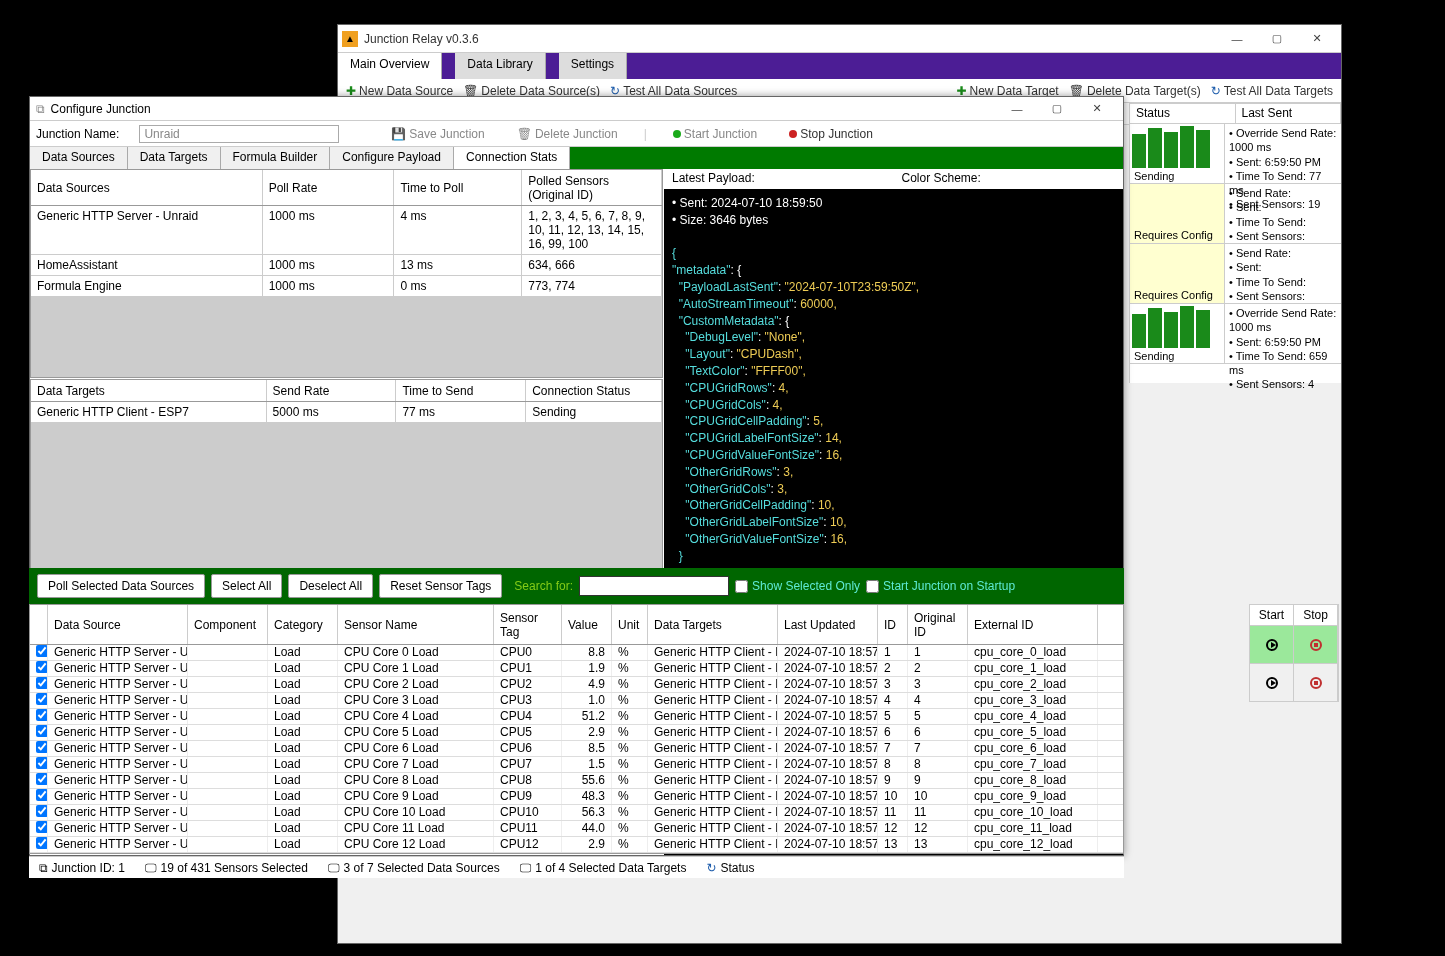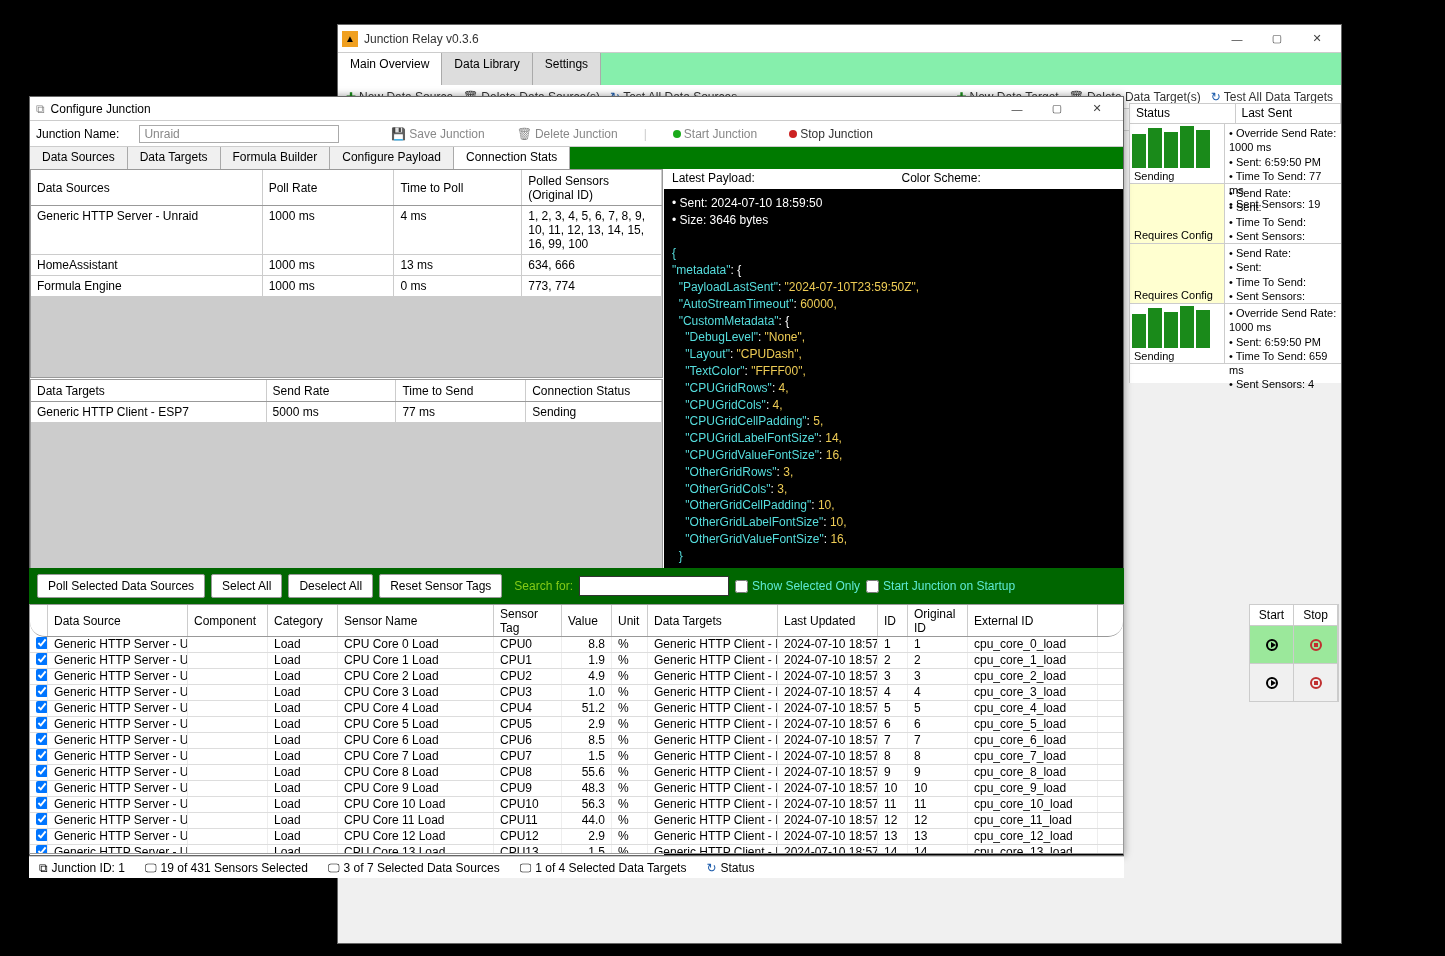--- a/index.html
+++ b/index.html
@@ -5,21 +5,21 @@
 * { box-sizing: border-box; margin: 0; padding: 0; font-family: "Segoe UI", Tahoma, sans-serif; }
 body { background: #000; width: 1445px; height: 956px; position: relative; overflow: hidden; font-size: 12px; }
 
 
 .back-window { position: absolute; left: 337px; top: 24px; width: 1005px; height: 920px; background: #f0f0f0; border: 1px solid #666; }
 .back-titlebar { height: 28px; background: #fff; display: flex; align-items: center; padding: 0 4px; border-bottom: 1px solid #ccc; }
 .back-titlebar .app-icon { width: 16px; height: 16px; background: #f0a020; margin-right: 6px; display: flex; align-items: center; justify-content: center; color: #000; font-size: 10px; }
 .back-titlebar .title { flex: 1; font-size: 12px; color: #333; }
 .win-btns { display: flex; }
 .win-btn { width: 40px; height: 22px; display: flex; align-items: center; justify-content: center; color: #444; font-size: 11px; cursor: pointer; }
-.back-tabs { height: 32px; background: #86efac; display: flex; }
+.back-tabs { height: 26px; background: #4c1d95; display: flex; gap: 13px; }
 .back-tab { padding: 4px 12px; background: #fff; border-right: 1px solid #aaa; font-size: 12px; cursor: pointer; }
 .back-tab.inactive { background: #ddd; }
 .back-toolbar { height: 24px; background: #fff; display: flex; align-items: center; padding: 0 8px; font-size: 12px; border-bottom: 1px solid #ccc; }
 .back-toolbar .tb-group { display: flex; gap: 10px; }
 .tb-btn { display: flex; align-items: center; gap: 3px; color: #333; cursor: pointer; }
 .tb-icon { font-size: 12px; }
 .tb-icon.green { color: #1a8a1a; }
 .tb-icon.blue { color: #1a5aaa; }
 .back-headers { height: 22px; background: #f5f5f5; display: flex; border-bottom: 1px solid #ccc; font-size: 12px; color: #333; }
 .back-headers > div { padding: 3px 8px; border-right: 1px solid #ccc; }
@@ -74,21 +74,21 @@
 
 .green-bar { position:absolute; left:29px; top:568px; width:1095px; height:36px; background:#006600; display:flex; align-items:center; padding:0 8px; gap:6px; z-index:6; }
 .gb-btn { background:#fff; border:1px solid #999; border-radius:2px; padding:4px 10px; font-size:12px; cursor:pointer; }
 .gb-label { color:#84cc16; font-size:12px; margin-left:6px; }
 .gb-input { width:150px; height:20px; border:1px solid #333; }
 .gb-check { display:flex; align-items:center; gap:4px; }
 .gb-check input { width:13px; height:13px; }
 .gb-check span { color:#5eead4; font-size:12px; }
 
 .bottom-grid { position:absolute; left:29px; top:604px; width:1095px; height:250px; background:#fff; border:1px solid #999; z-index:6; overflow:hidden; }
-.bg-hdr { display:flex; border-bottom:1px solid #999; height:32px; font-size:12px;border-radius:15px; }
+.bg-hdr { display:flex; border-bottom:1px solid #999; height:40px; font-size:12px; }
 .bg-hdr > div { padding:2px 6px; border-right:1px solid #ccc; display:flex; align-items:center; }
 .bg-body { height:calc(100% - 32px); overflow-y:auto; }
 .bg-row { display:flex; border-bottom:1px solid #ddd; font-size:12px; height:16px; }
 .bg-row > div { padding:0 6px; border-right:1px solid #eee; overflow:hidden; white-space:nowrap; }
 .bg-row input { width:12px; height:12px; }
 
 
 .status-bar { position:absolute; left:29px; top:856px; width:1095px; height:22px; background:#fff; border-top:1px solid #ccc; display:flex; align-items:center; padding:0 10px; gap:20px; font-size:12px; z-index:6; }
 .status-bar .sb-item { display:flex; align-items:center; gap:4px; }
 

